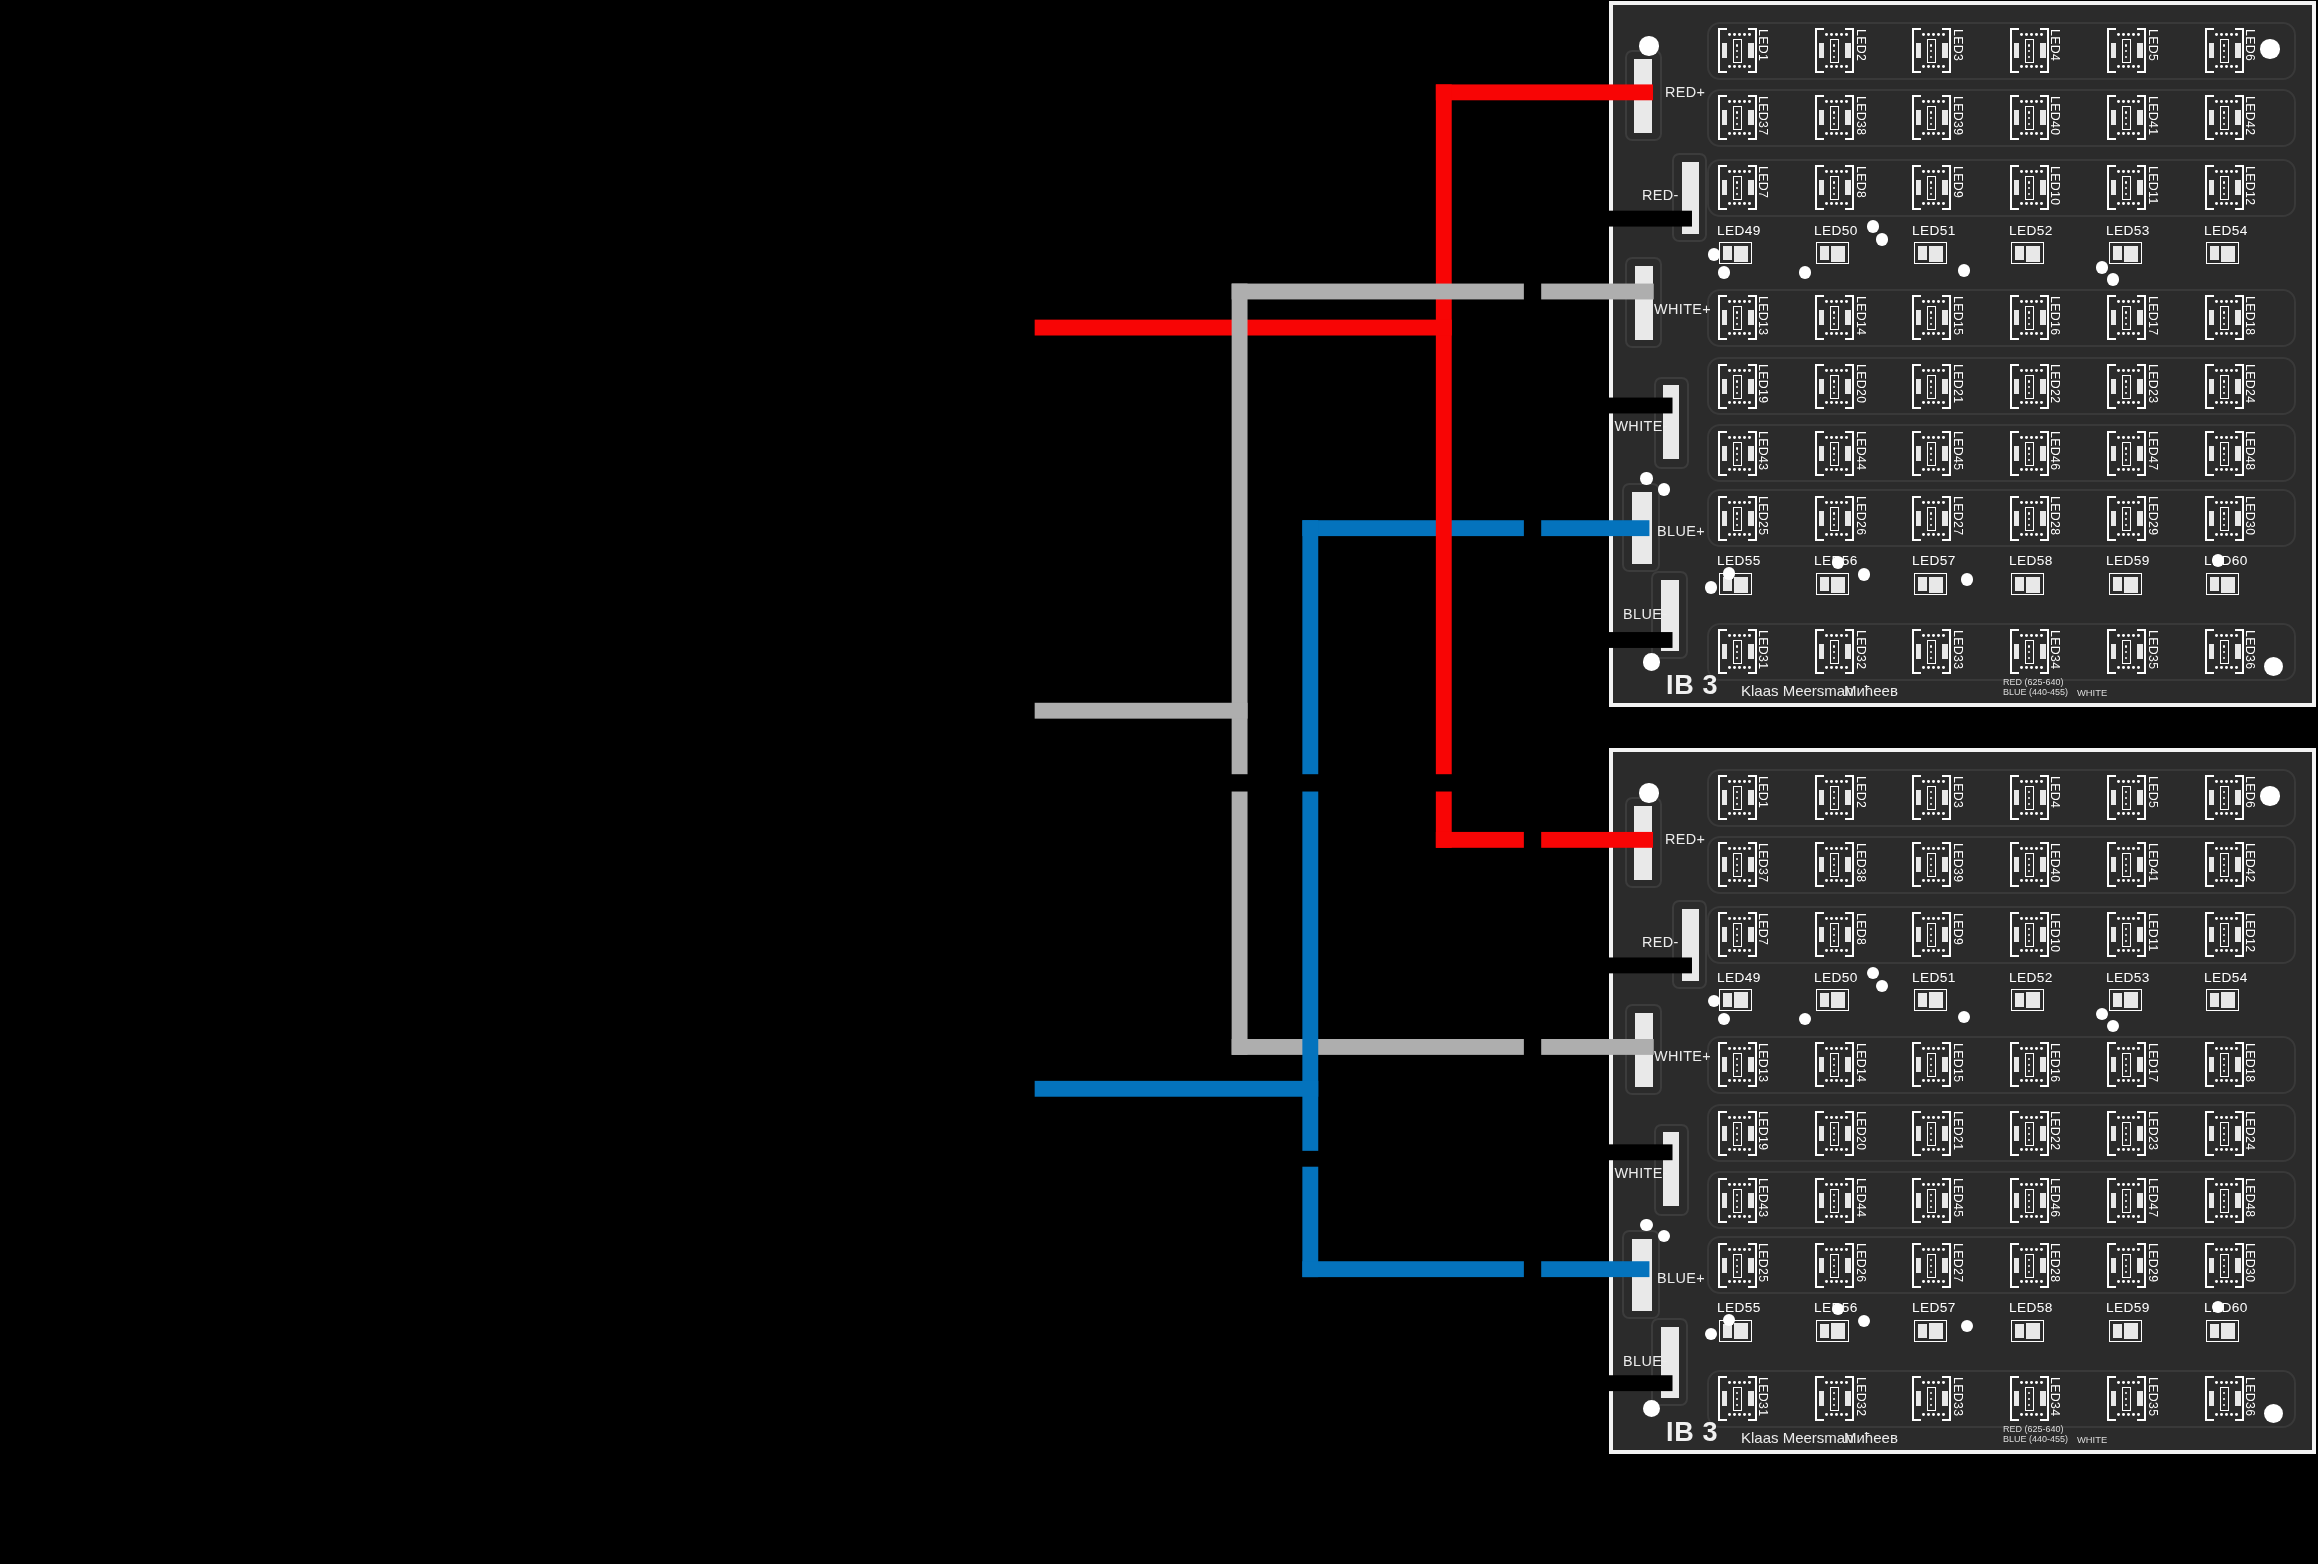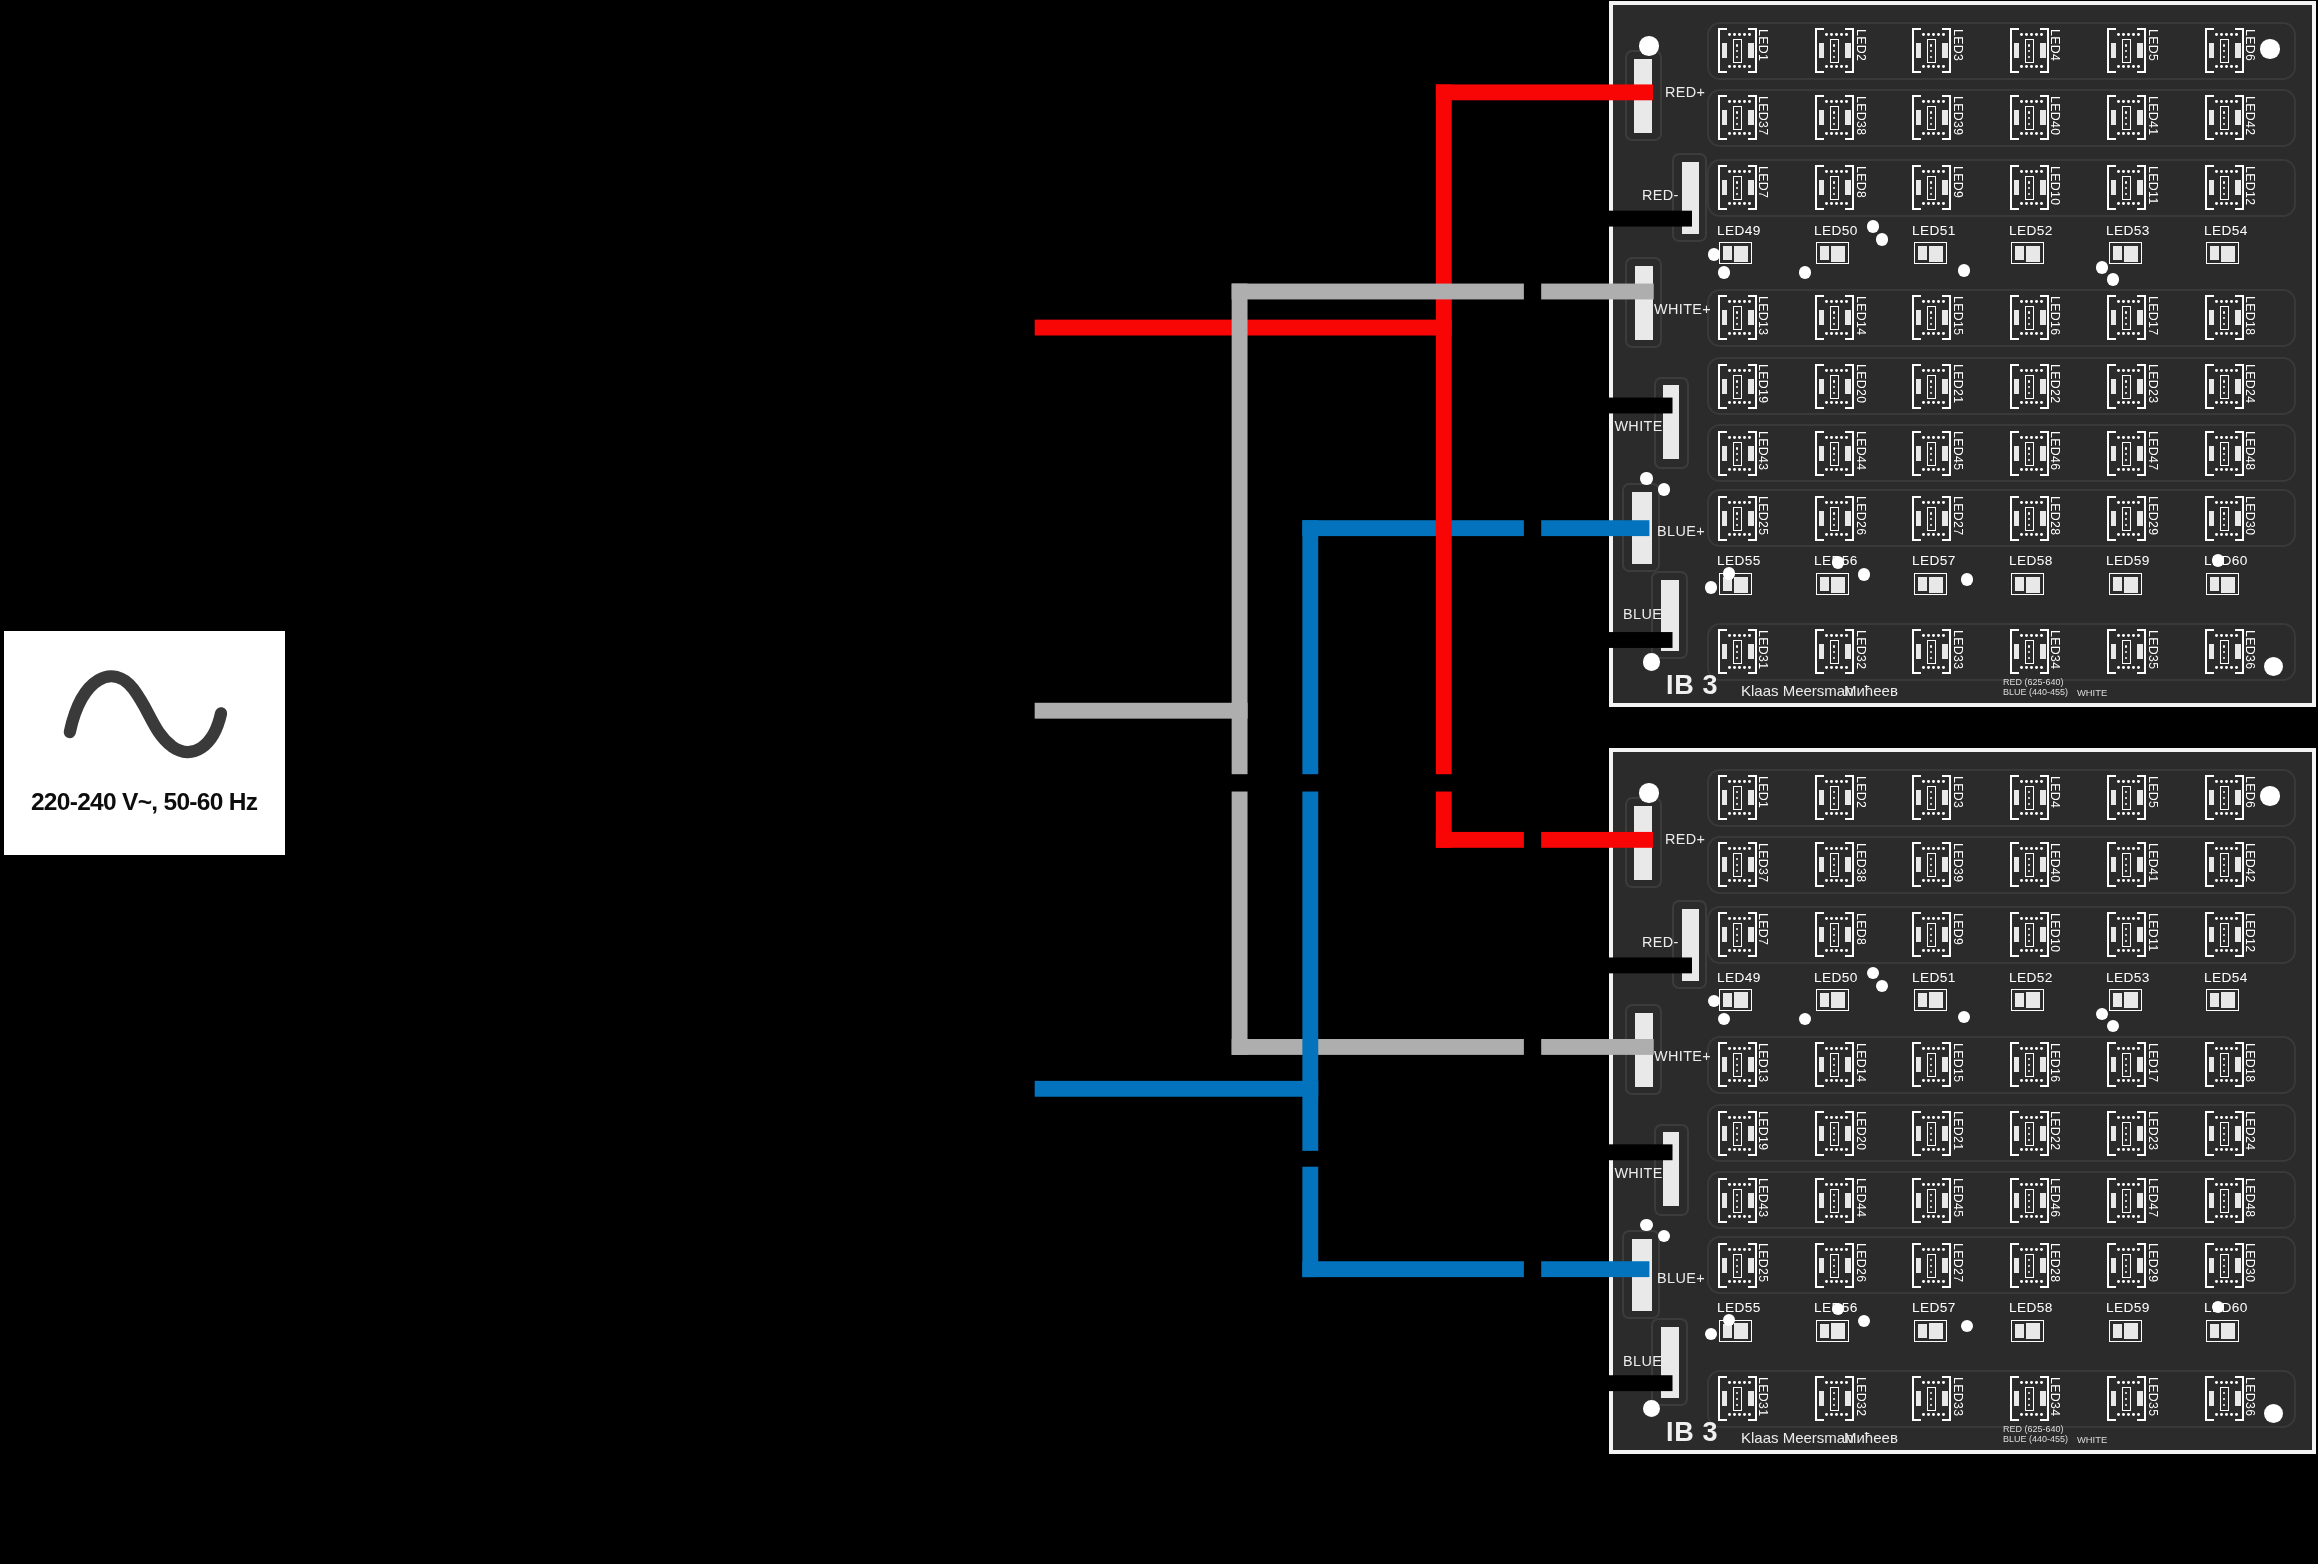--- a/index.html
+++ b/index.html
@@ -43,26 +43,20 @@
   .credit { font-size:15px; color:#ececec; white-space:nowrap; }
   .specs { font-size:9px; line-height:10px; color:#dcdcdc; white-space:nowrap; }
   .specwhite { font-size:9.4px; color:#dcdcdc; }
 
   svg.wires { position:absolute; left:0; top:0; pointer-events:none; }
 </style>
 </head>
 <body>
 
 <div id="canvas">
-  <div class="source-box" style="left:3.6px; top:631px; width:281px; height:224px;">
-    <svg width="180" height="137" viewBox="0 0 250 190" style="margin-top:16px;">
-      <path d="M 22 118 C 38 42 82 22 110 58 C 134 90 138 118 164 138 C 192 158 222 138 232 92" fill="none" stroke="#3a3a3a" stroke-width="17" stroke-linecap="round"></path>
-    </svg>
-    <div class="source-label">220-240 V~, 50-60 Hz</div>
-  </div>
 
   <div id="boards">
       <div class="board" style="left: 1609px; top: 1.4px; width: 707px; height: 706px;">
         <div class="rowtrace" style="left: 94px; top: 16.6px; width: 589px; height: 58px;"></div>
         <div class="rowtrace" style="left: 94px; top: 84px; width: 589px; height: 58px;"></div>
         <div class="rowtrace" style="left: 94px; top: 154px; width: 589px; height: 58px;"></div>
         <div class="rowtrace" style="left: 94px; top: 284px; width: 589px; height: 58px;"></div>
         <div class="rowtrace" style="left: 94px; top: 352px; width: 589px; height: 58px;"></div>
         <div class="rowtrace" style="left: 94px; top: 419px; width: 589px; height: 58px;"></div>
         <div class="rowtrace" style="left: 94px; top: 484px; width: 589px; height: 58px;"></div>

